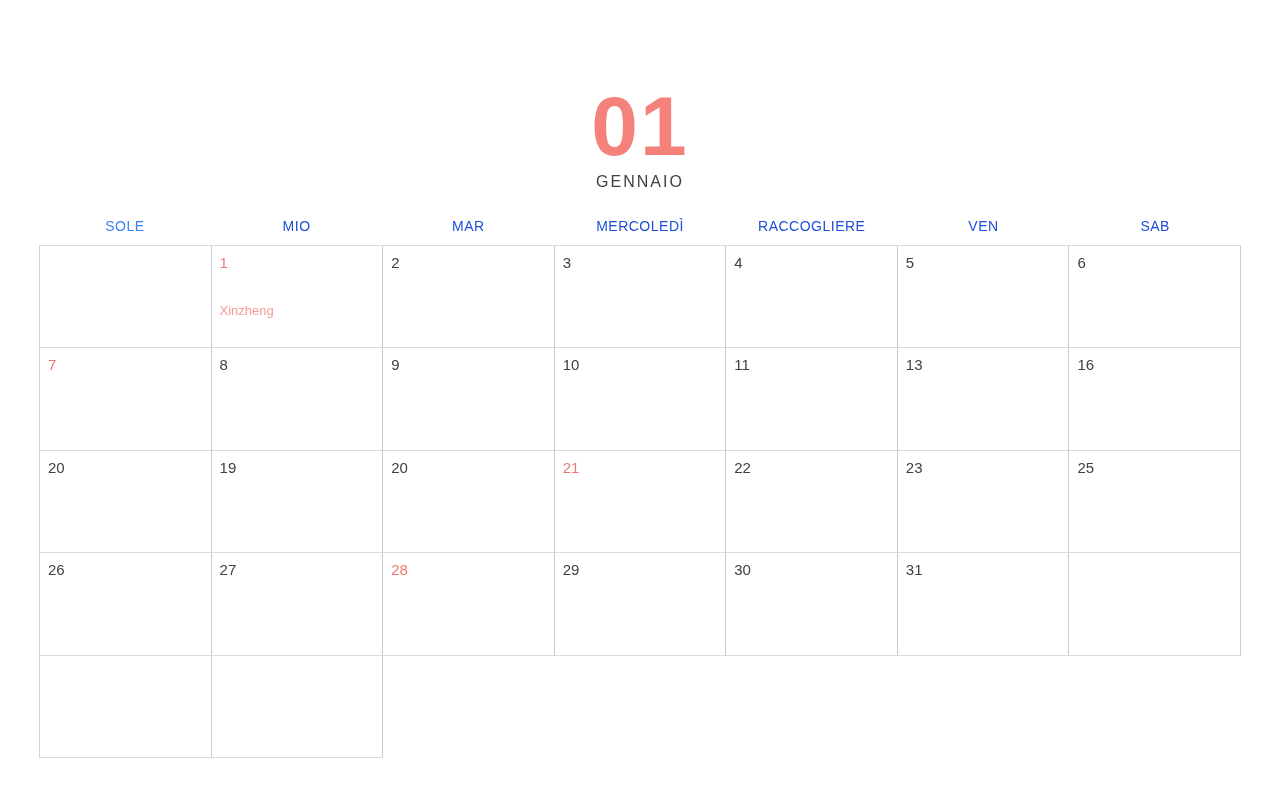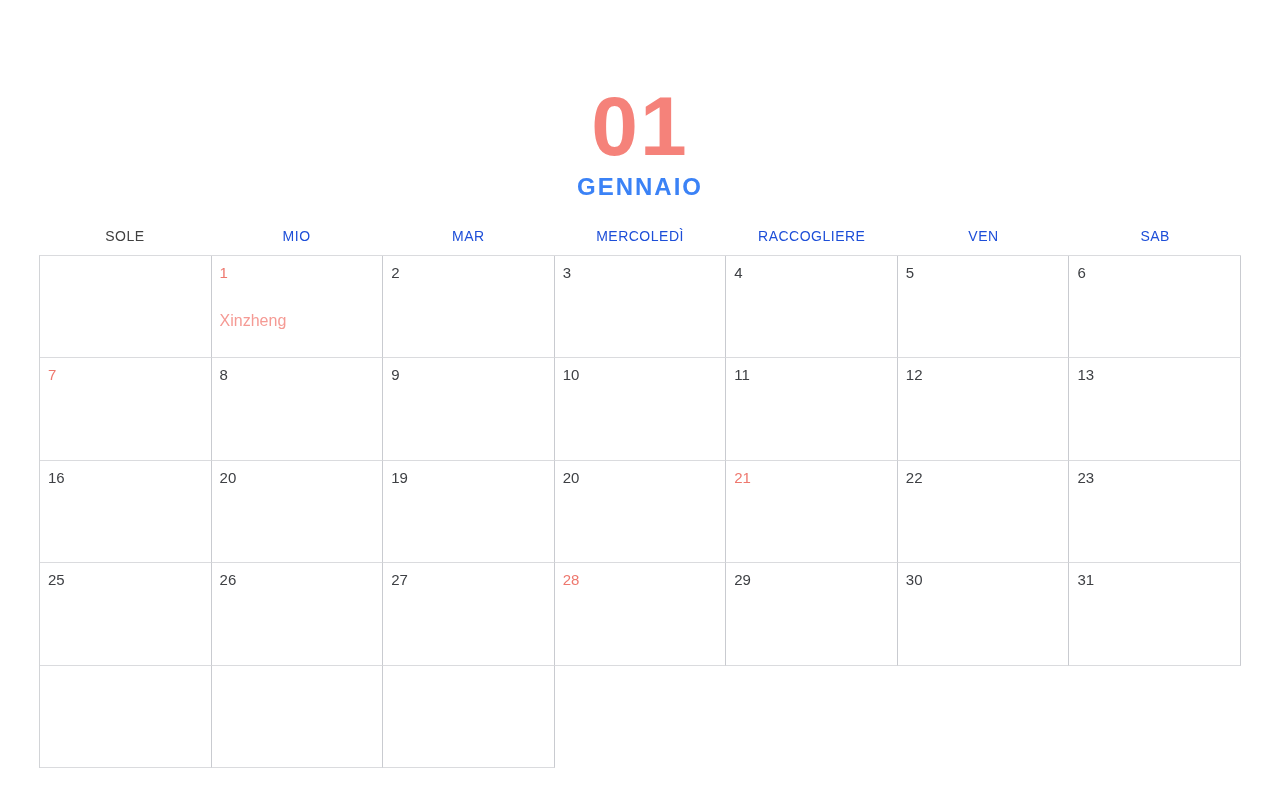--- a/index.html
+++ b/index.html
@@ -10,34 +10,34 @@
     overflow: hidden;
   }
   .calendar-page { width: 1280px; height: 662px; position: relative; }
 
   .calendar-header { text-align: center; padding-top: 84px; }
   .month-number {
     font-size: 84px; font-weight: 700; line-height: 1;
     color: #F5827A; letter-spacing: 2px;
   }
   .month-name {
-    font-size: 24px; font-weight: 700; letter-spacing: 2px;
-    color: #3b82f6; margin-top: 5px;
+    font-size: 16px; font-weight: 400; letter-spacing: 2px;
+    color: #404040; margin-top: 5px;
   }
 
   .weekday-row {
     width: 1202px; margin: 26px auto 0 auto;
     display: flex; height: 18px;
   }
   .weekday {
     flex: 1; text-align: center;
     font-size: 14px; color: #1d4ed8; letter-spacing: 0.5px;
     line-height: 18px;
   }
-  .weekday.accent { color: #404040; }
+  .weekday.accent { color: #3b82f6; }
 
   .calendar-grid {
     width: 1202px; height: 513px; margin: 10px auto 0 auto;
     display: grid;
     grid-template-columns: repeat(7, 1fr);
     grid-template-rows: repeat(5, 1fr);
     border-left: 1px solid #D2D4D7;
     border-top: 1px solid #DADBDE;
   }
   .cell {
@@ -50,21 +50,21 @@
     display: block;
     padding: 6px 0 0 8px;
     font-size: 15px; line-height: 21px;
     color: #3E4044;
   }
   .cell.accent .day-num { color: #EE786E; }
   .event-label {
     display: block;
     margin-top: 30px;
     padding-left: 8px;
-    font-size: 16px; line-height: 16px;
+    font-size: 13px; line-height: 16px;
     color: #F59A94;
   }
 </style>
 </head>
 <body>
 
 <div class="calendar-page">
 
   <div class="calendar-header">
     <div class="month-number">01</div>
@@ -111,23 +111,20 @@
       <div class="cell">
         <span class="day-num">9</span>
       </div>
       <div class="cell">
         <span class="day-num">10</span>
       </div>
       <div class="cell">
         <span class="day-num">11</span>
       </div>
       <div class="cell">
-        <span class="day-num">12</span>
-      </div>
-      <div class="cell">
         <span class="day-num">13</span>
       </div>
       <div class="cell">
         <span class="day-num">16</span>
       </div>
       <div class="cell">
         <span class="day-num">20</span>
       </div>
       <div class="cell">
         <span class="day-num">19</span>

